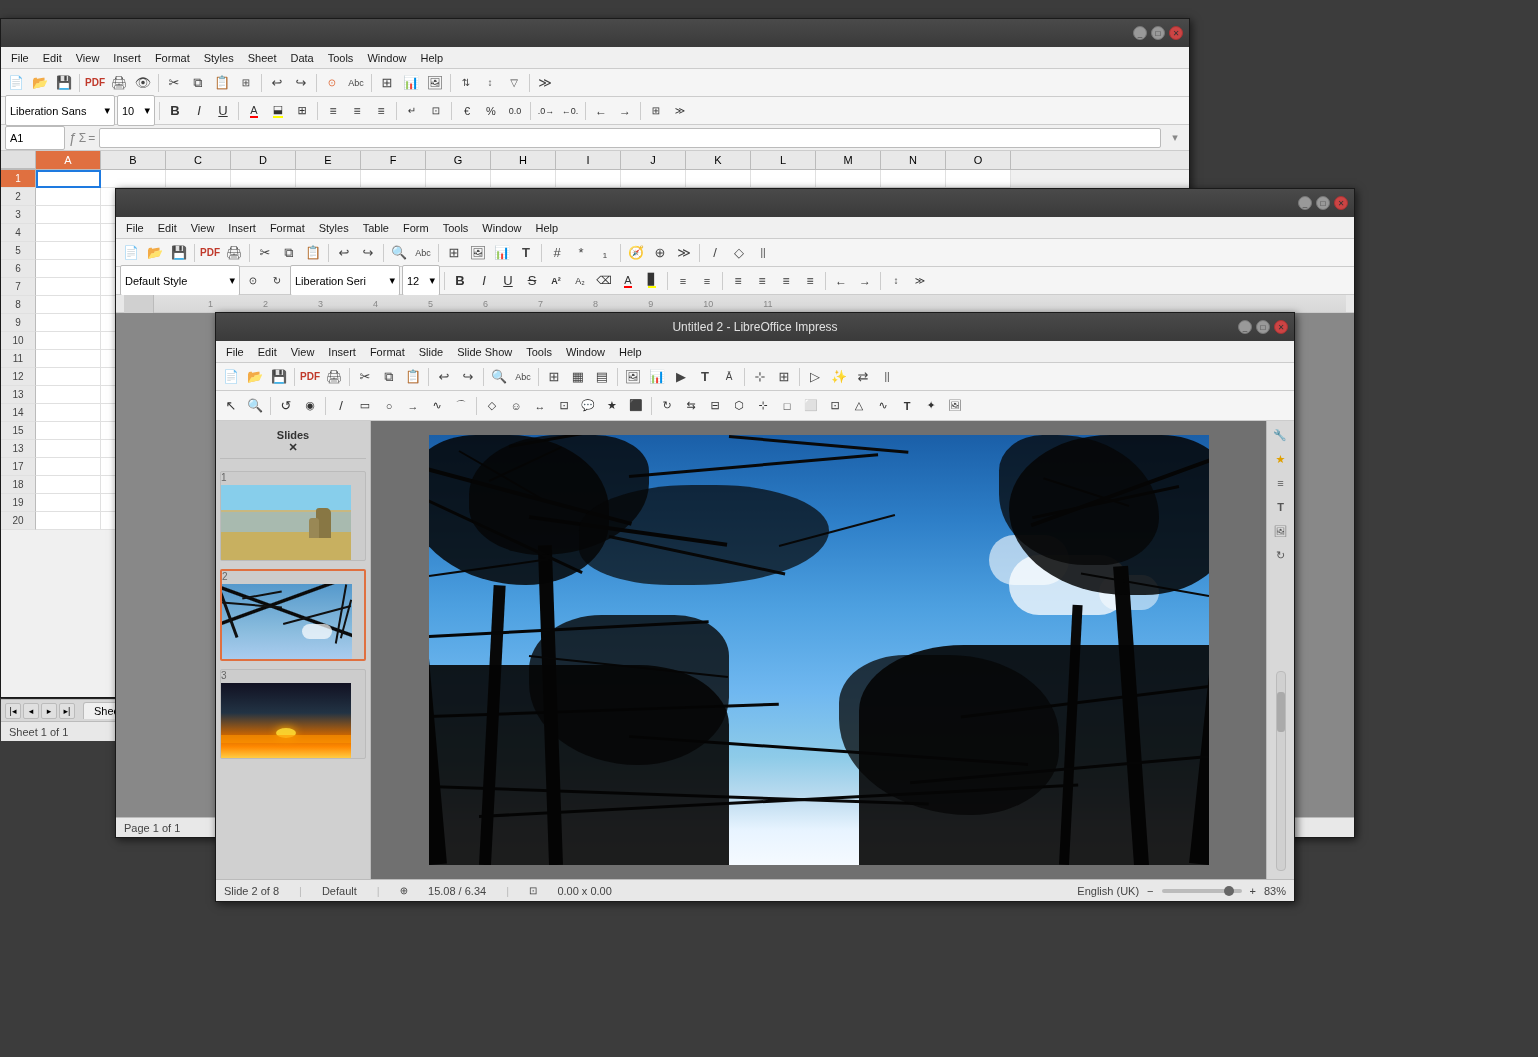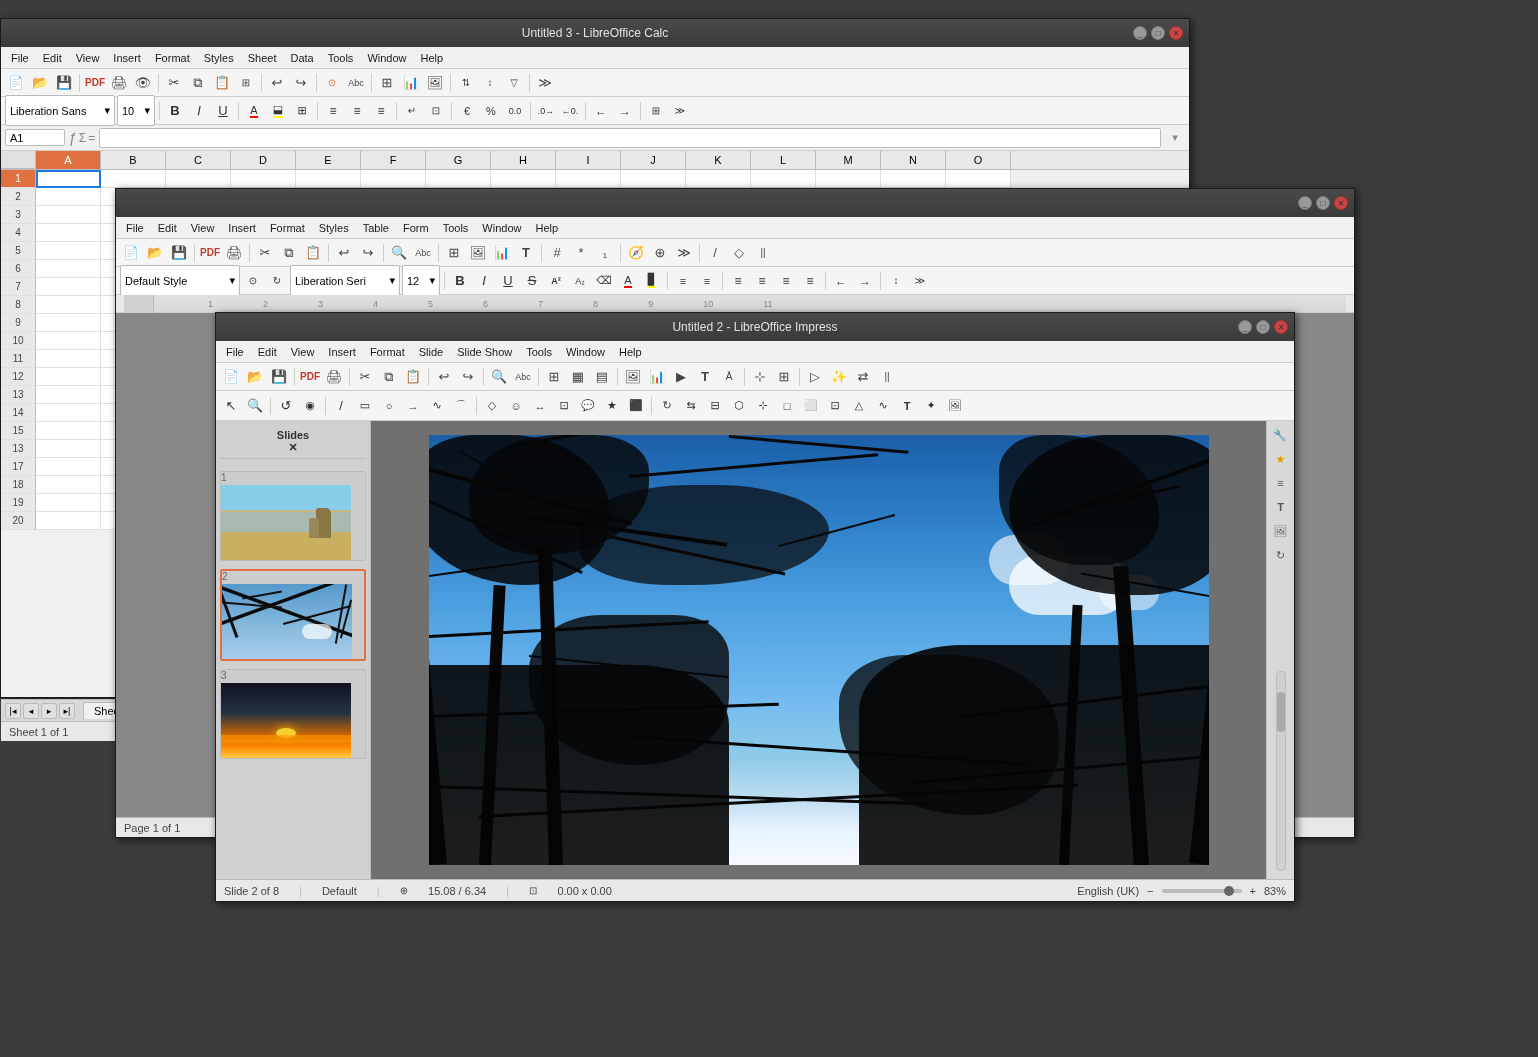--- a/index.html
+++ b/index.html
@@ -146,21 +146,21 @@
       background: #f0f0f0;
       border-bottom: 1px solid #ccc;
       height: 26px;
       display: flex;
       align-items: center;
       padding: 0 4px;
       gap: 4px;
     }
     .formula-bar .cell-ref {
       width: 60px;
-      height: 17px;
+      height: 24px;
       border: 1px solid #bbb;
       border-radius: 2px;
       padding: 0 4px;
       font-size: 11px;
       background: white;
       display: flex;
       align-items: center;
     }
     .formula-bar .formula-input {
       flex: 1;
@@ -530,21 +530,20 @@
       padding: 0 4px;
       gap: 2px;
       overflow: hidden;
     }
   </style>
 </head>
 <body>
 
 <div class="window" id="calc-window">
   <div class="titlebar">
-    <span class="titlebar-title">Untitled 3 - LibreOffice Calc</span>
     <div class="win-controls">
       <div class="win-btn minimize">_</div>
       <div class="win-btn maximize">□</div>
       <div class="win-btn close">✕</div>
     </div>
   </div>
 
   <div class="menu-bar">
     <span class="menu-item">File</span>
     <span class="menu-item">Edit</span>

